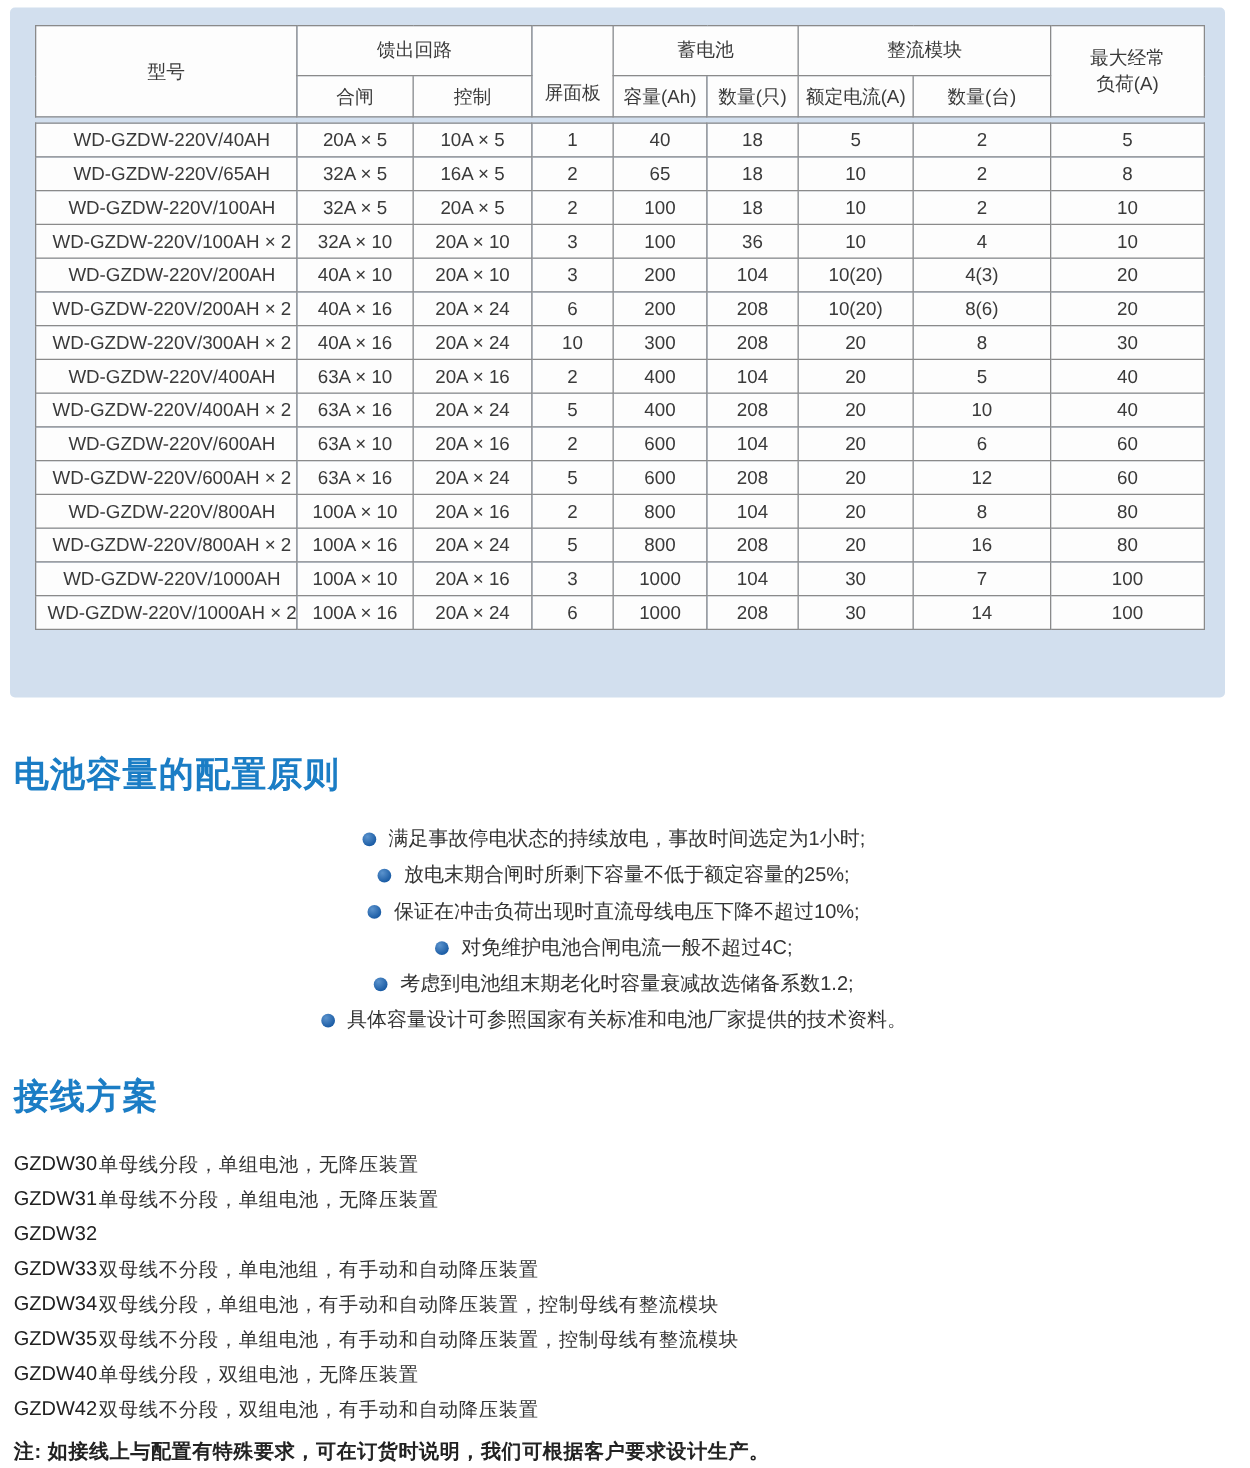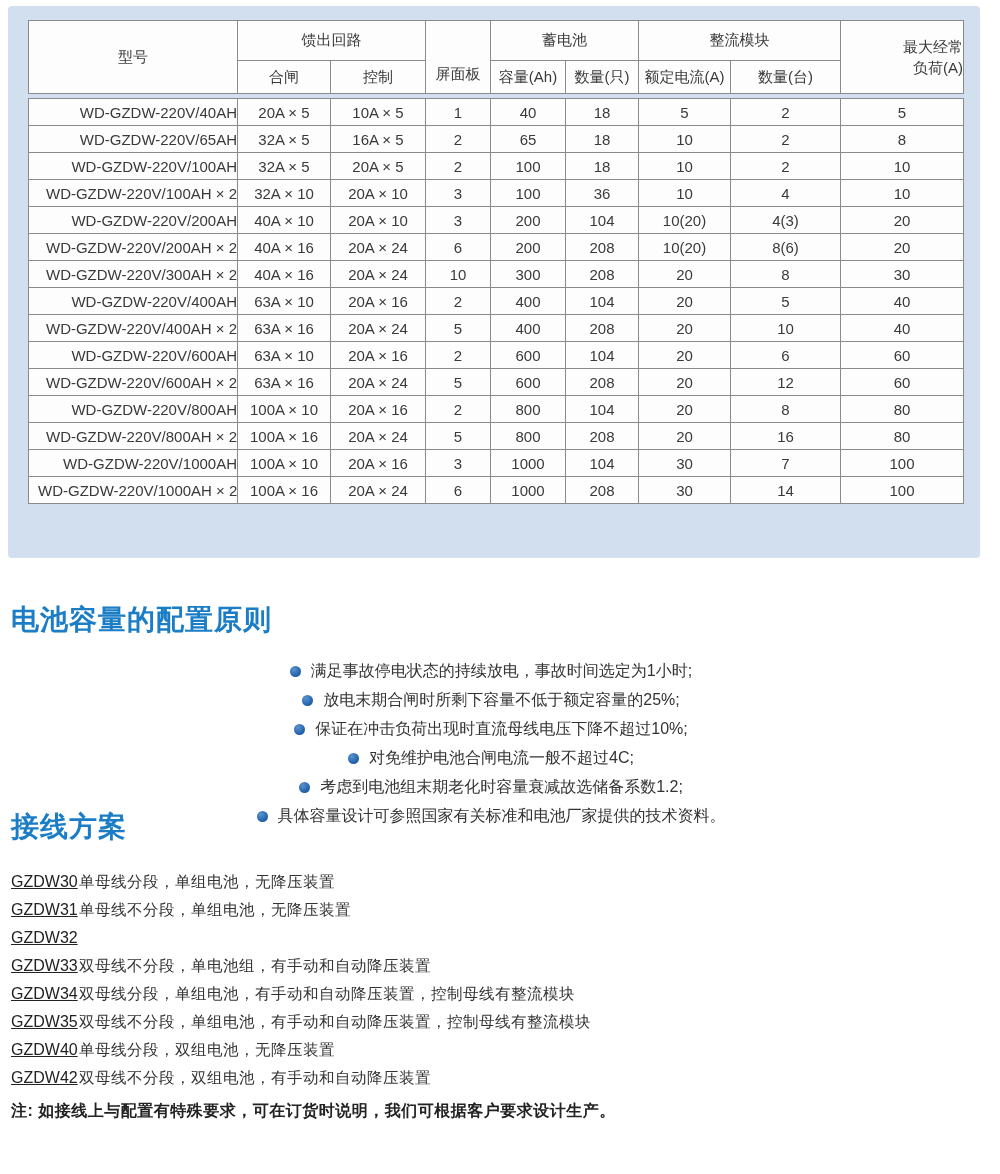--- a/index.html
+++ b/index.html
@@ -11,41 +11,41 @@
     background:#d2dfee; border-radius:4px; }
   .tables { position:absolute; left:20px; top:14px; width:935px; }
 
   table { width:935px; table-layout:fixed; border-collapse:collapse; }
   th, td { border:1px solid #8a8a8a; background:#fdfdfd; font-size:15px;
     font-weight:normal; color:#3a3a3a; text-align:center; vertical-align:middle;
     overflow:hidden; white-space:nowrap; }
   .hdr-row1 th { height:40px; }
   .hdr-row2 th { height:33px; }
   th.v-bottom { vertical-align:bottom; padding-bottom:9px; }
-  .two-line { line-height:21px;text-align:right; }
+  .two-line { line-height:21px; }
   .body-table { margin-top:4px; }
   .body-table td { height:27px; }
-  td.model { text-align:right; padding-left:9px; }
+  td.model { text-align:center; padding-left:9px; }
 
   
   .section-title { font-size:28px; font-weight:bold; color:#1b7dc5;
     letter-spacing:1px; }
   #battery-section { position:absolute; left:11px; top:601px; width:960px; }
   #battery-section .section-title { margin-bottom:18px; }
   .bullet-list { list-style:none; }
   .bullet-list li { display:flex; align-items:center; height:29px;
     font-size:16px; color:#333;justify-content:center; }
   .dot { width:11px; height:11px; border-radius:50%; margin-right:10px;
     flex:0 0 11px;
     background:radial-gradient(circle at 35% 30%, #5b93cd, #1d5ea6 70%); }
 
-  #wiring-section { position:absolute; left:11px; top:808px; width:970px; }
+  #wiring-section { position:absolute; left:11px; top:858px; width:970px; }
   #wiring-section .section-title { margin-bottom:22px; }
   .scheme-row { display:flex; height:28px; align-items:center; }
-  .scheme-code { width:68px; font-size:16px; color:#222; flex:0 0 68px;text-decoration:underline; }
+  .scheme-code { width:68px; font-size:16px; color:#222; flex:0 0 68px; }
   .scheme-desc { font-size:15.5px; color:#333; letter-spacing:0.5px; }
   .note { margin-top:9px; font-size:16px; font-weight:bold; color:#222;
     letter-spacing:0.5px; }
 </style>
 </head>
 <body>
 
 <div class="panel">
   <div class="tables">
 

